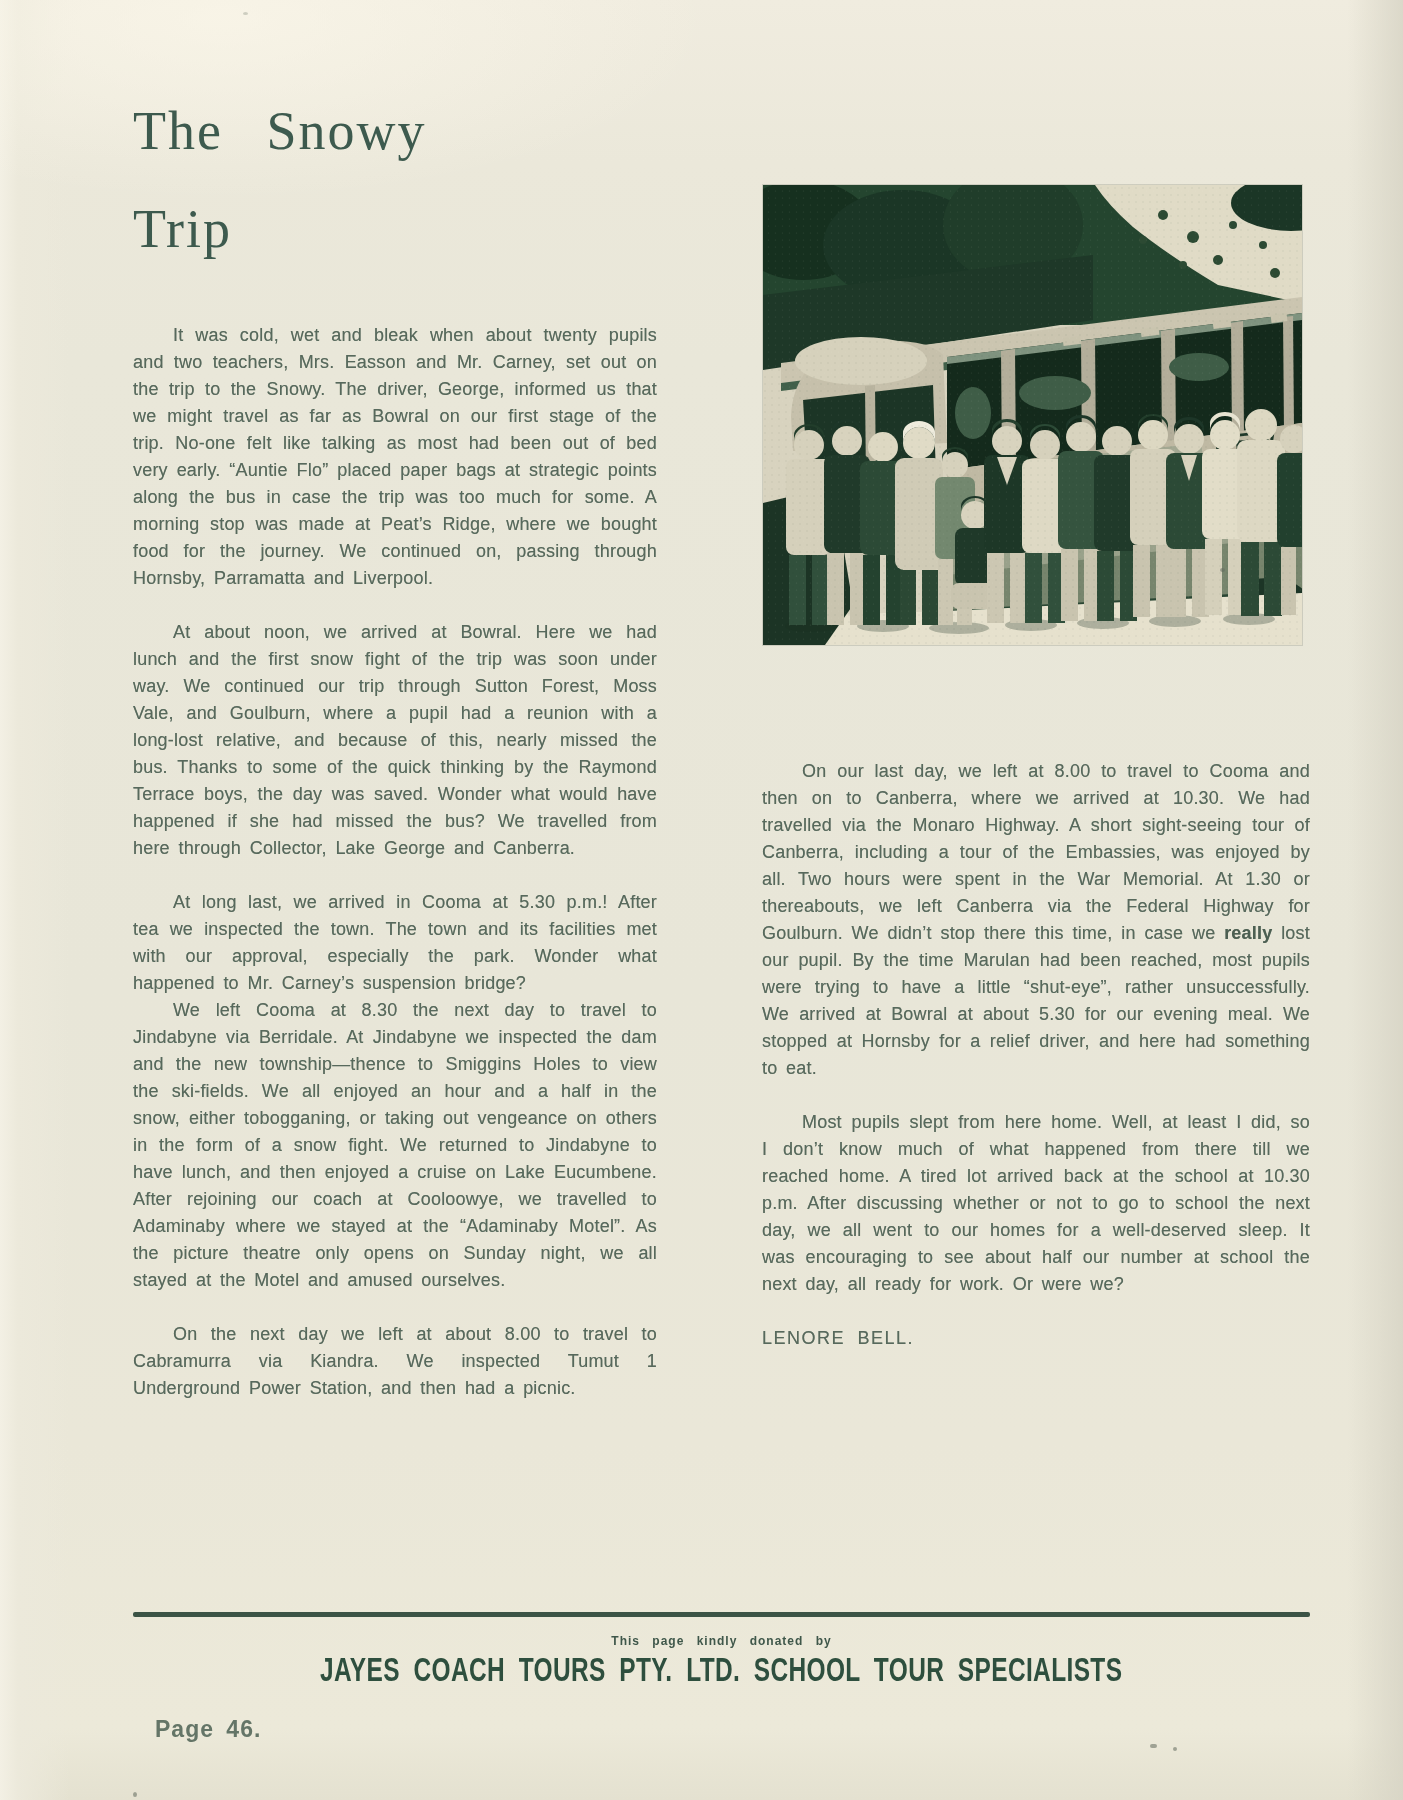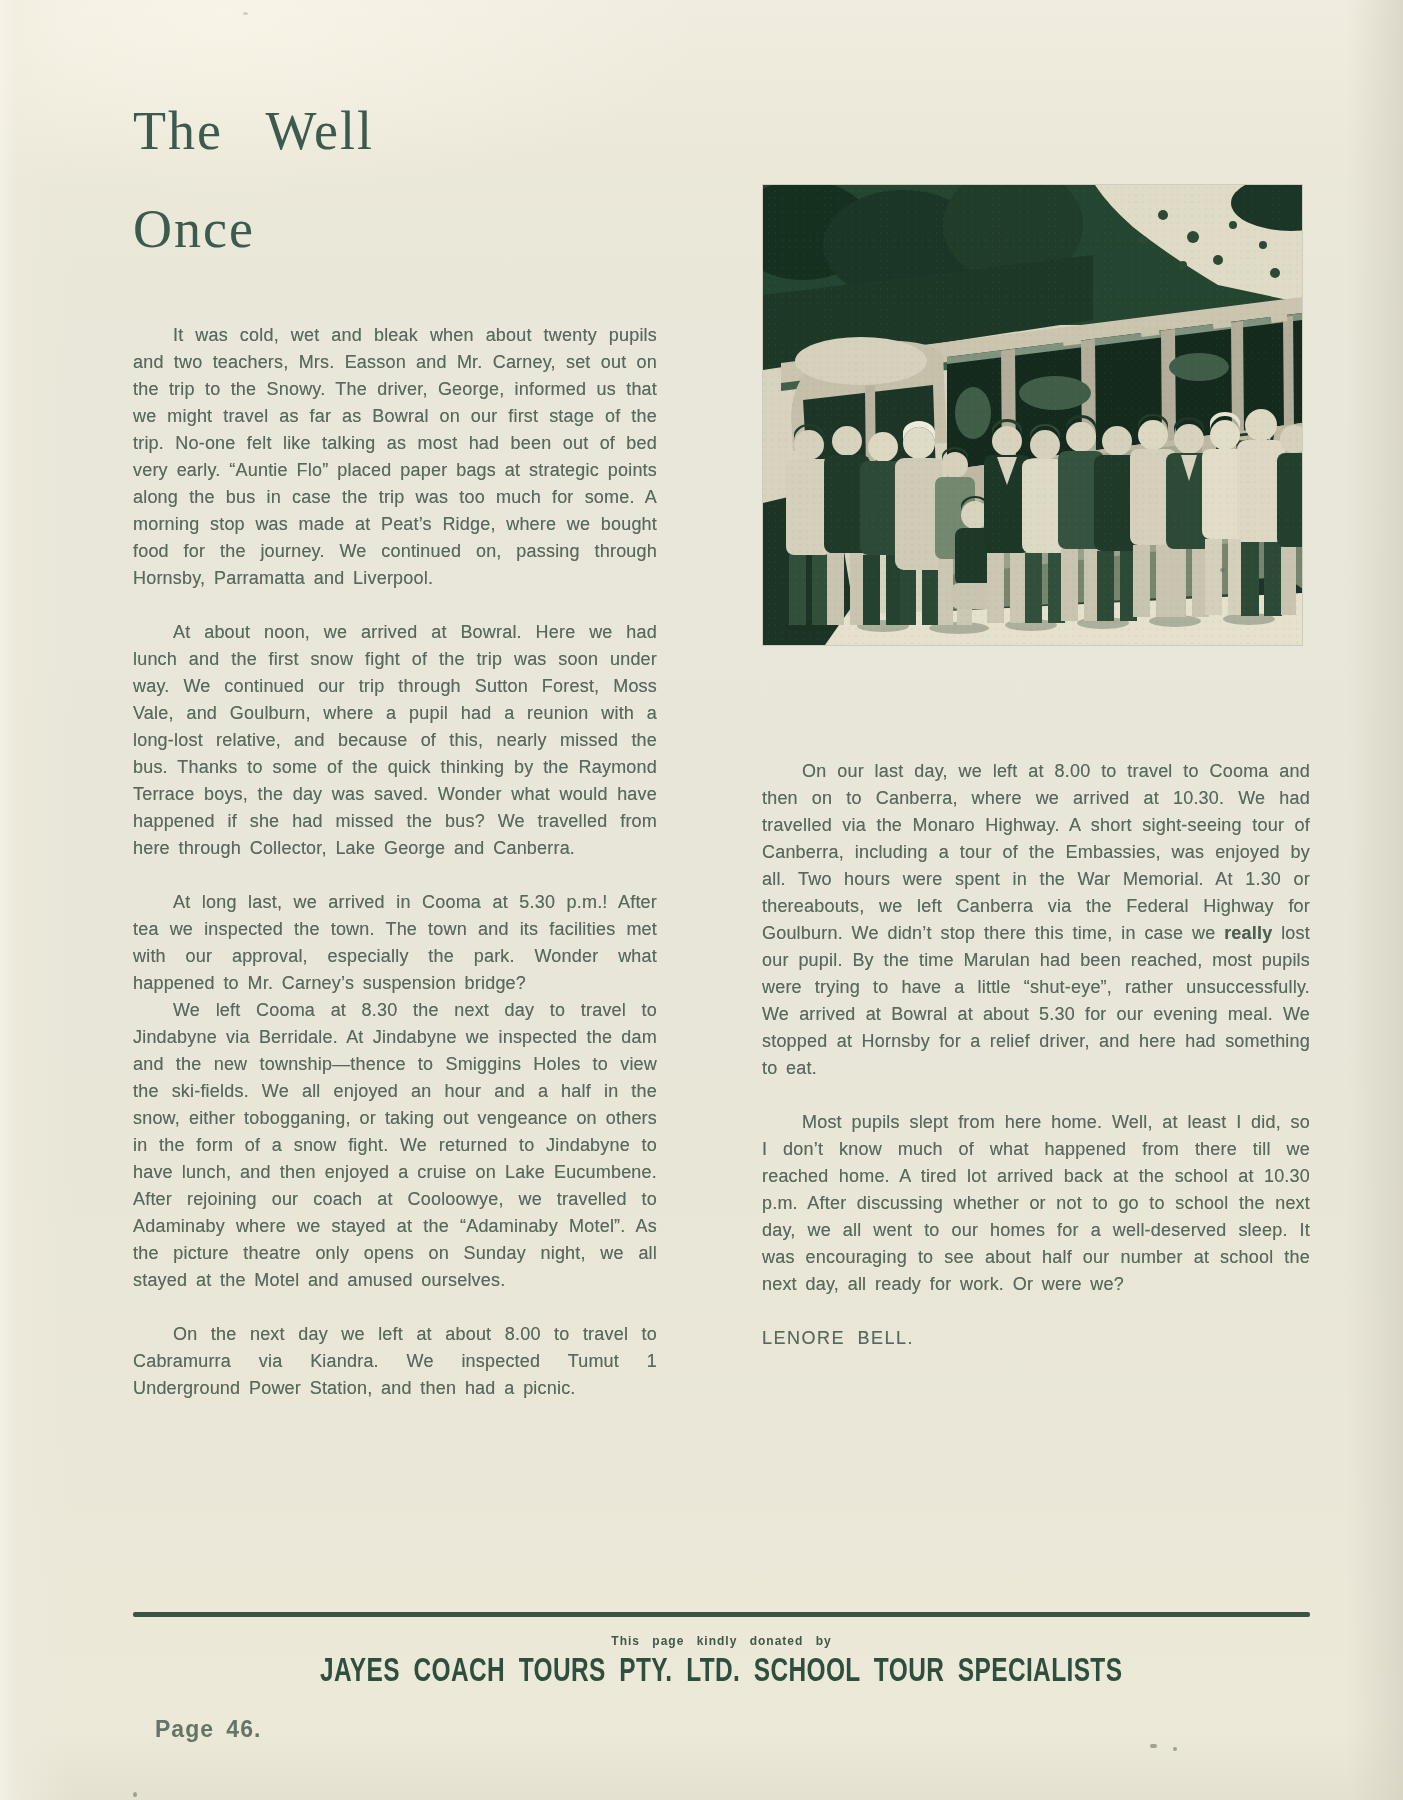--- a/index.html
+++ b/index.html
@@ -58,22 +58,22 @@
   .s3{left:1173px;top:1747px;width:4px;height:4px;}
   .s4{left:133px;top:1792px;width:4px;height:5px;}
   .s5{left:243px;top:12px;width:5px;height:3px;opacity:.5;}
 </style>
 </head>
 <body>
 
 <div class="page">
 
   <h1 class="title">
-    <span class="tline">The Well</span>
-    <span class="tline">Once</span>
+    <span class="tline">The Snowy</span>
+    <span class="tline">Trip</span>
   </h1>
 
   <figure class="photo">
     <svg viewBox="0 0 539 460" width="539" height="460" xmlns="http://www.w3.org/2000/svg">
       <defs>
         <pattern id="speckpat" width="7" height="7" patternUnits="userSpaceOnUse">
           <circle cx="2" cy="3" r="0.8" fill="rgba(22,42,28,0.16)"></circle>
           <circle cx="5.5" cy="6" r="0.6" fill="rgba(240,238,225,0.18)"></circle>
         </pattern>
       </defs>

